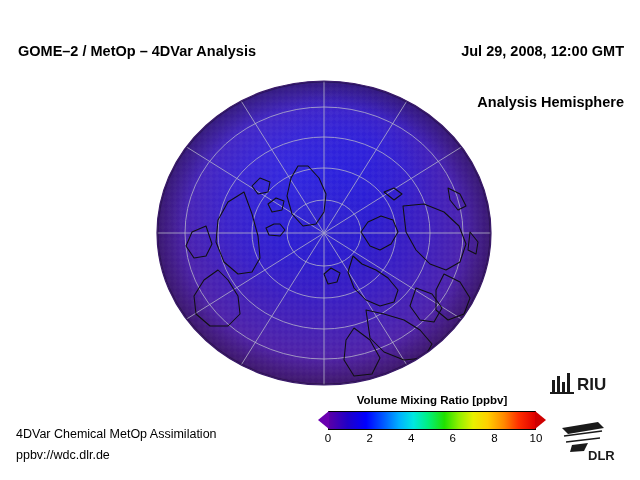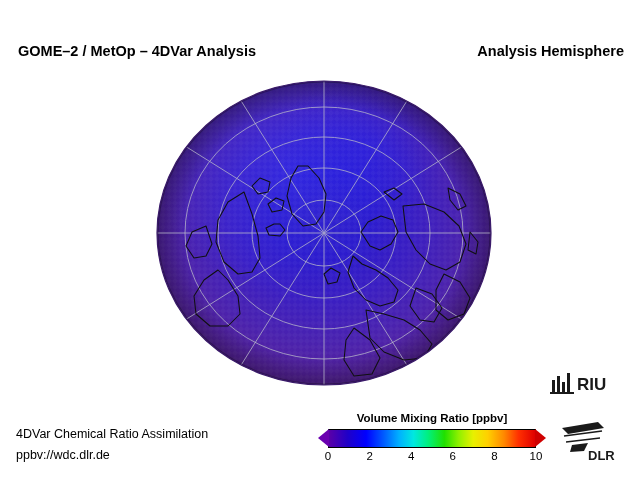--- a/index.html
+++ b/index.html
@@ -69,21 +69,21 @@
   #footer-left div {
     font-size: 12.5px;
     line-height: 21px;
     white-space: nowrap;
   }
 
   
   #colorbar-block {
     position: absolute;
     left: 318px;
-    bottom: 14px;
+    bottom: 32px;
     width: 228px;
   }
   #colorbar-title {
     font-size: 11.5px;
     font-weight: bold;
     text-align: center;
     margin-bottom: 5px;
     white-space: nowrap;
   }
   #colorbar {
@@ -154,20 +154,21 @@
   }
 </style>
 </head>
 <body>
 
 <div id="header-left">
   <div class="hdr-line">GOME–2 / MetOp – 4DVar Analysis</div>
 </div>
 
 <div id="header-right">
+  <div class="hdr-line">Jul 29, 2008, 12:00 GMT</div>
   <div class="hdr-line">Analysis Hemisphere</div>
 </div>
 
 <div id="globe-wrap">
   <svg id="globe" viewBox="0 0 352 318">
     <defs>
       <clipPath id="diskClip">
         <ellipse cx="176" cy="159" rx="167" ry="152"></ellipse>
       </clipPath>
       <radialGradient id="fieldGrad" cx="50%" cy="44%" r="62%">
@@ -251,21 +252,21 @@
         <path d="M206 254 L222 266 L232 284 L224 300 L206 302 L196 286 L198 266 Z"></path>
       </g>
 
       <ellipse cx="176" cy="159" rx="167" ry="152" fill="none" stroke="rgba(0,0,0,0.25)" stroke-width="3"></ellipse>
     </g>
     <ellipse cx="176" cy="159" rx="167" ry="152" fill="none" stroke="#3a1a6a" stroke-width="1.2"></ellipse>
   </svg>
 </div>
 
 <div id="footer-left">
-  <div>4DVar Chemical Ratio Assimilation</div>
+  <div>4DVar Chemical MetOp Assimilation</div>
   <div>ppbv://wdc.dlr.de</div>
 </div>
 
 <div id="colorbar-block">
   <div id="colorbar-title">Volume Mixing Ratio [ppbv]</div>
   <div id="colorbar"></div>
   <div id="colorbar-ticks">
     <span style="left:0%">0</span>
     <span style="left:20%">2</span>
     <span style="left:40%">4</span>

